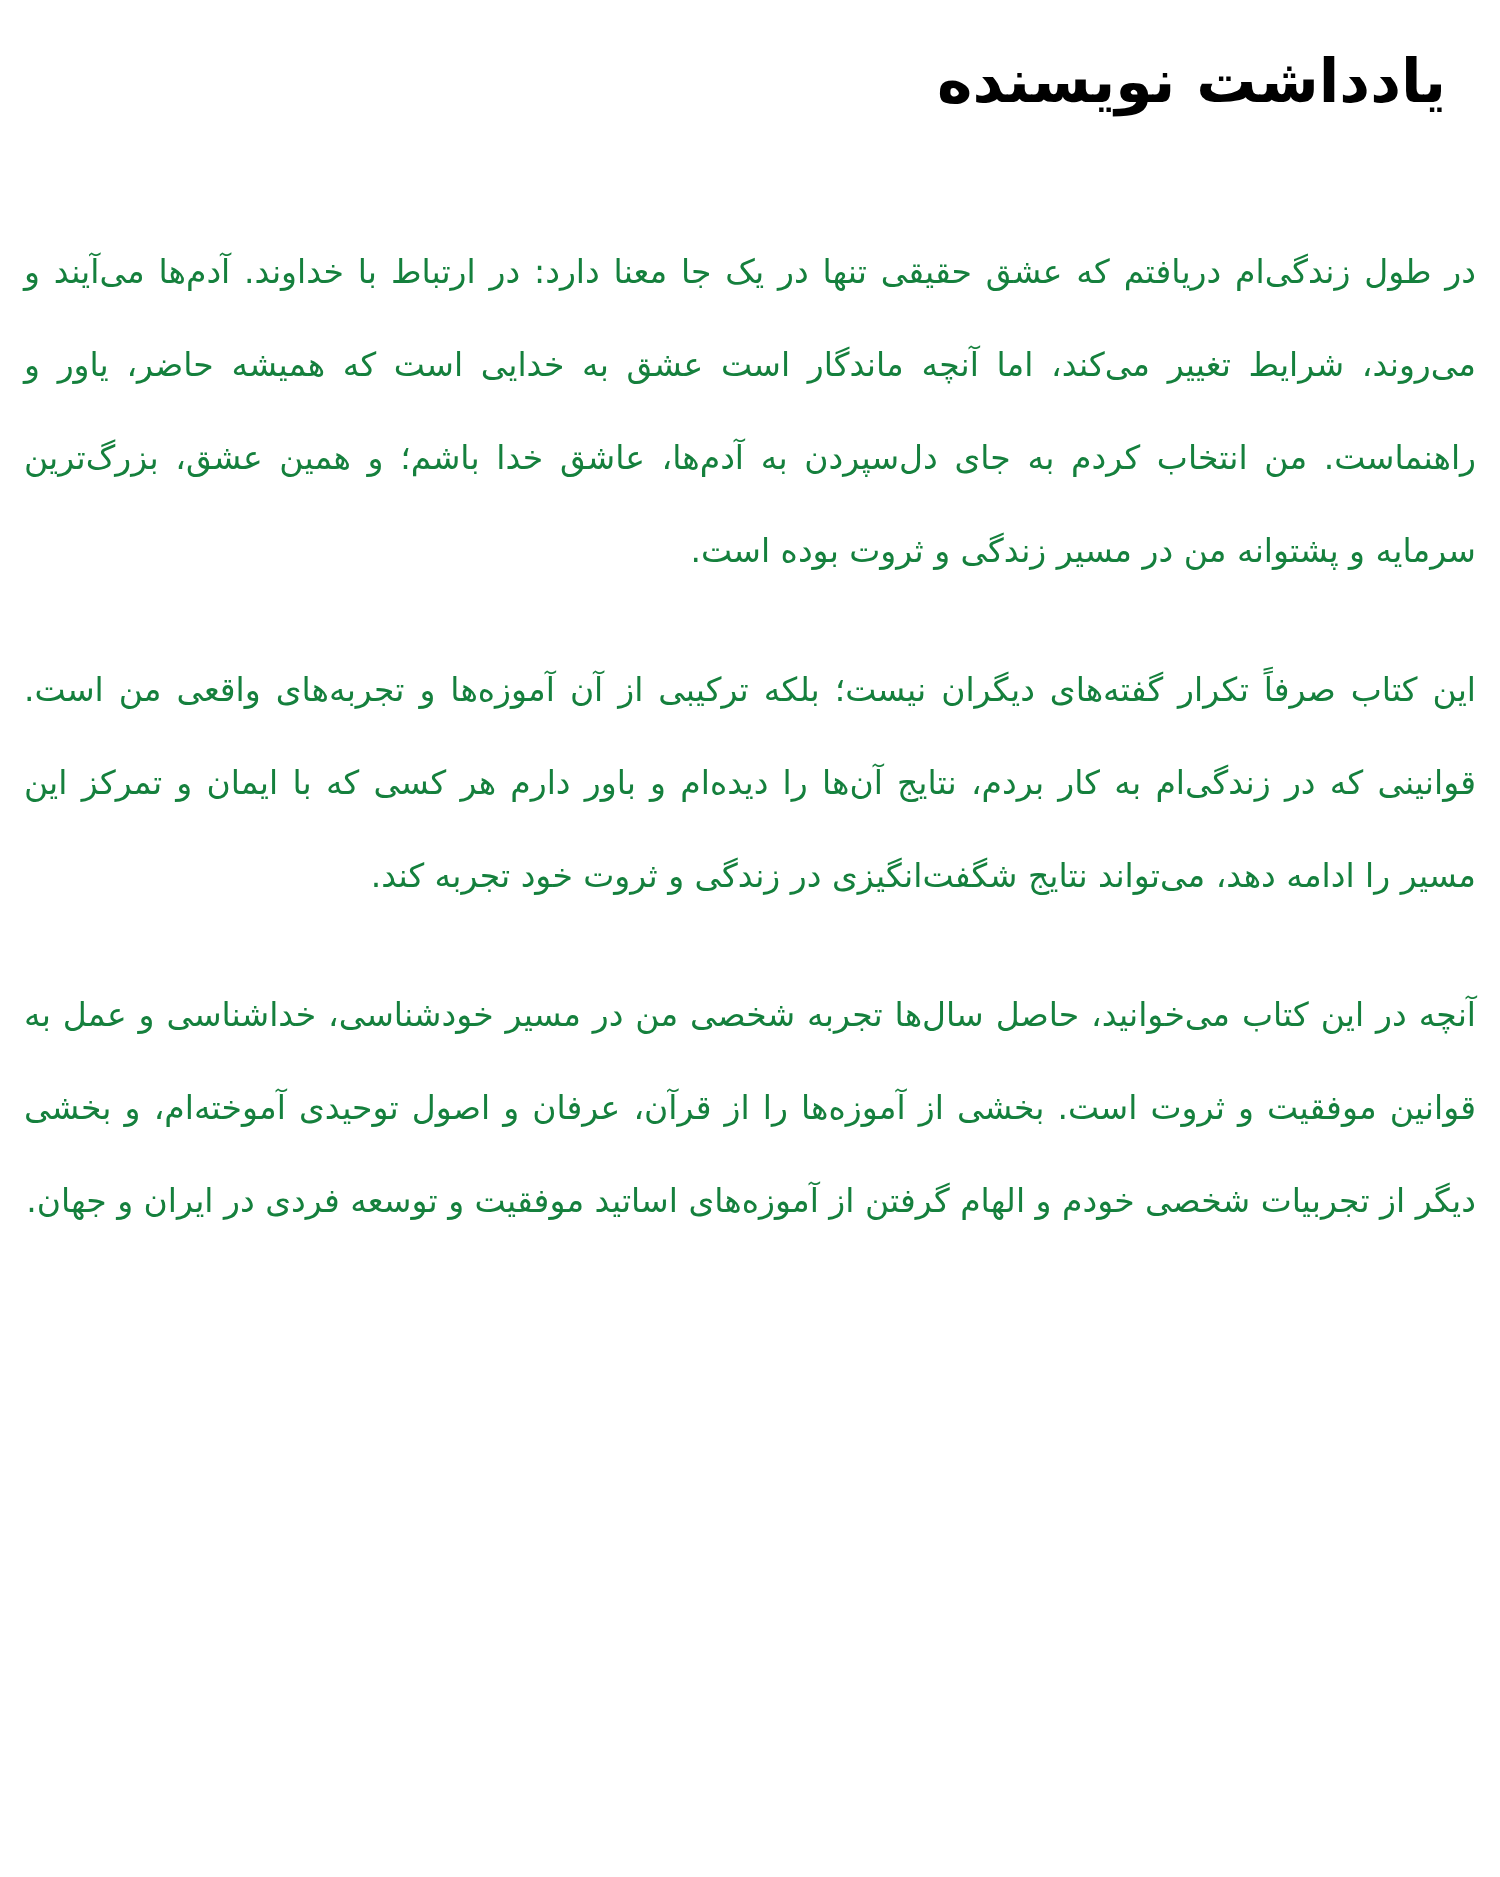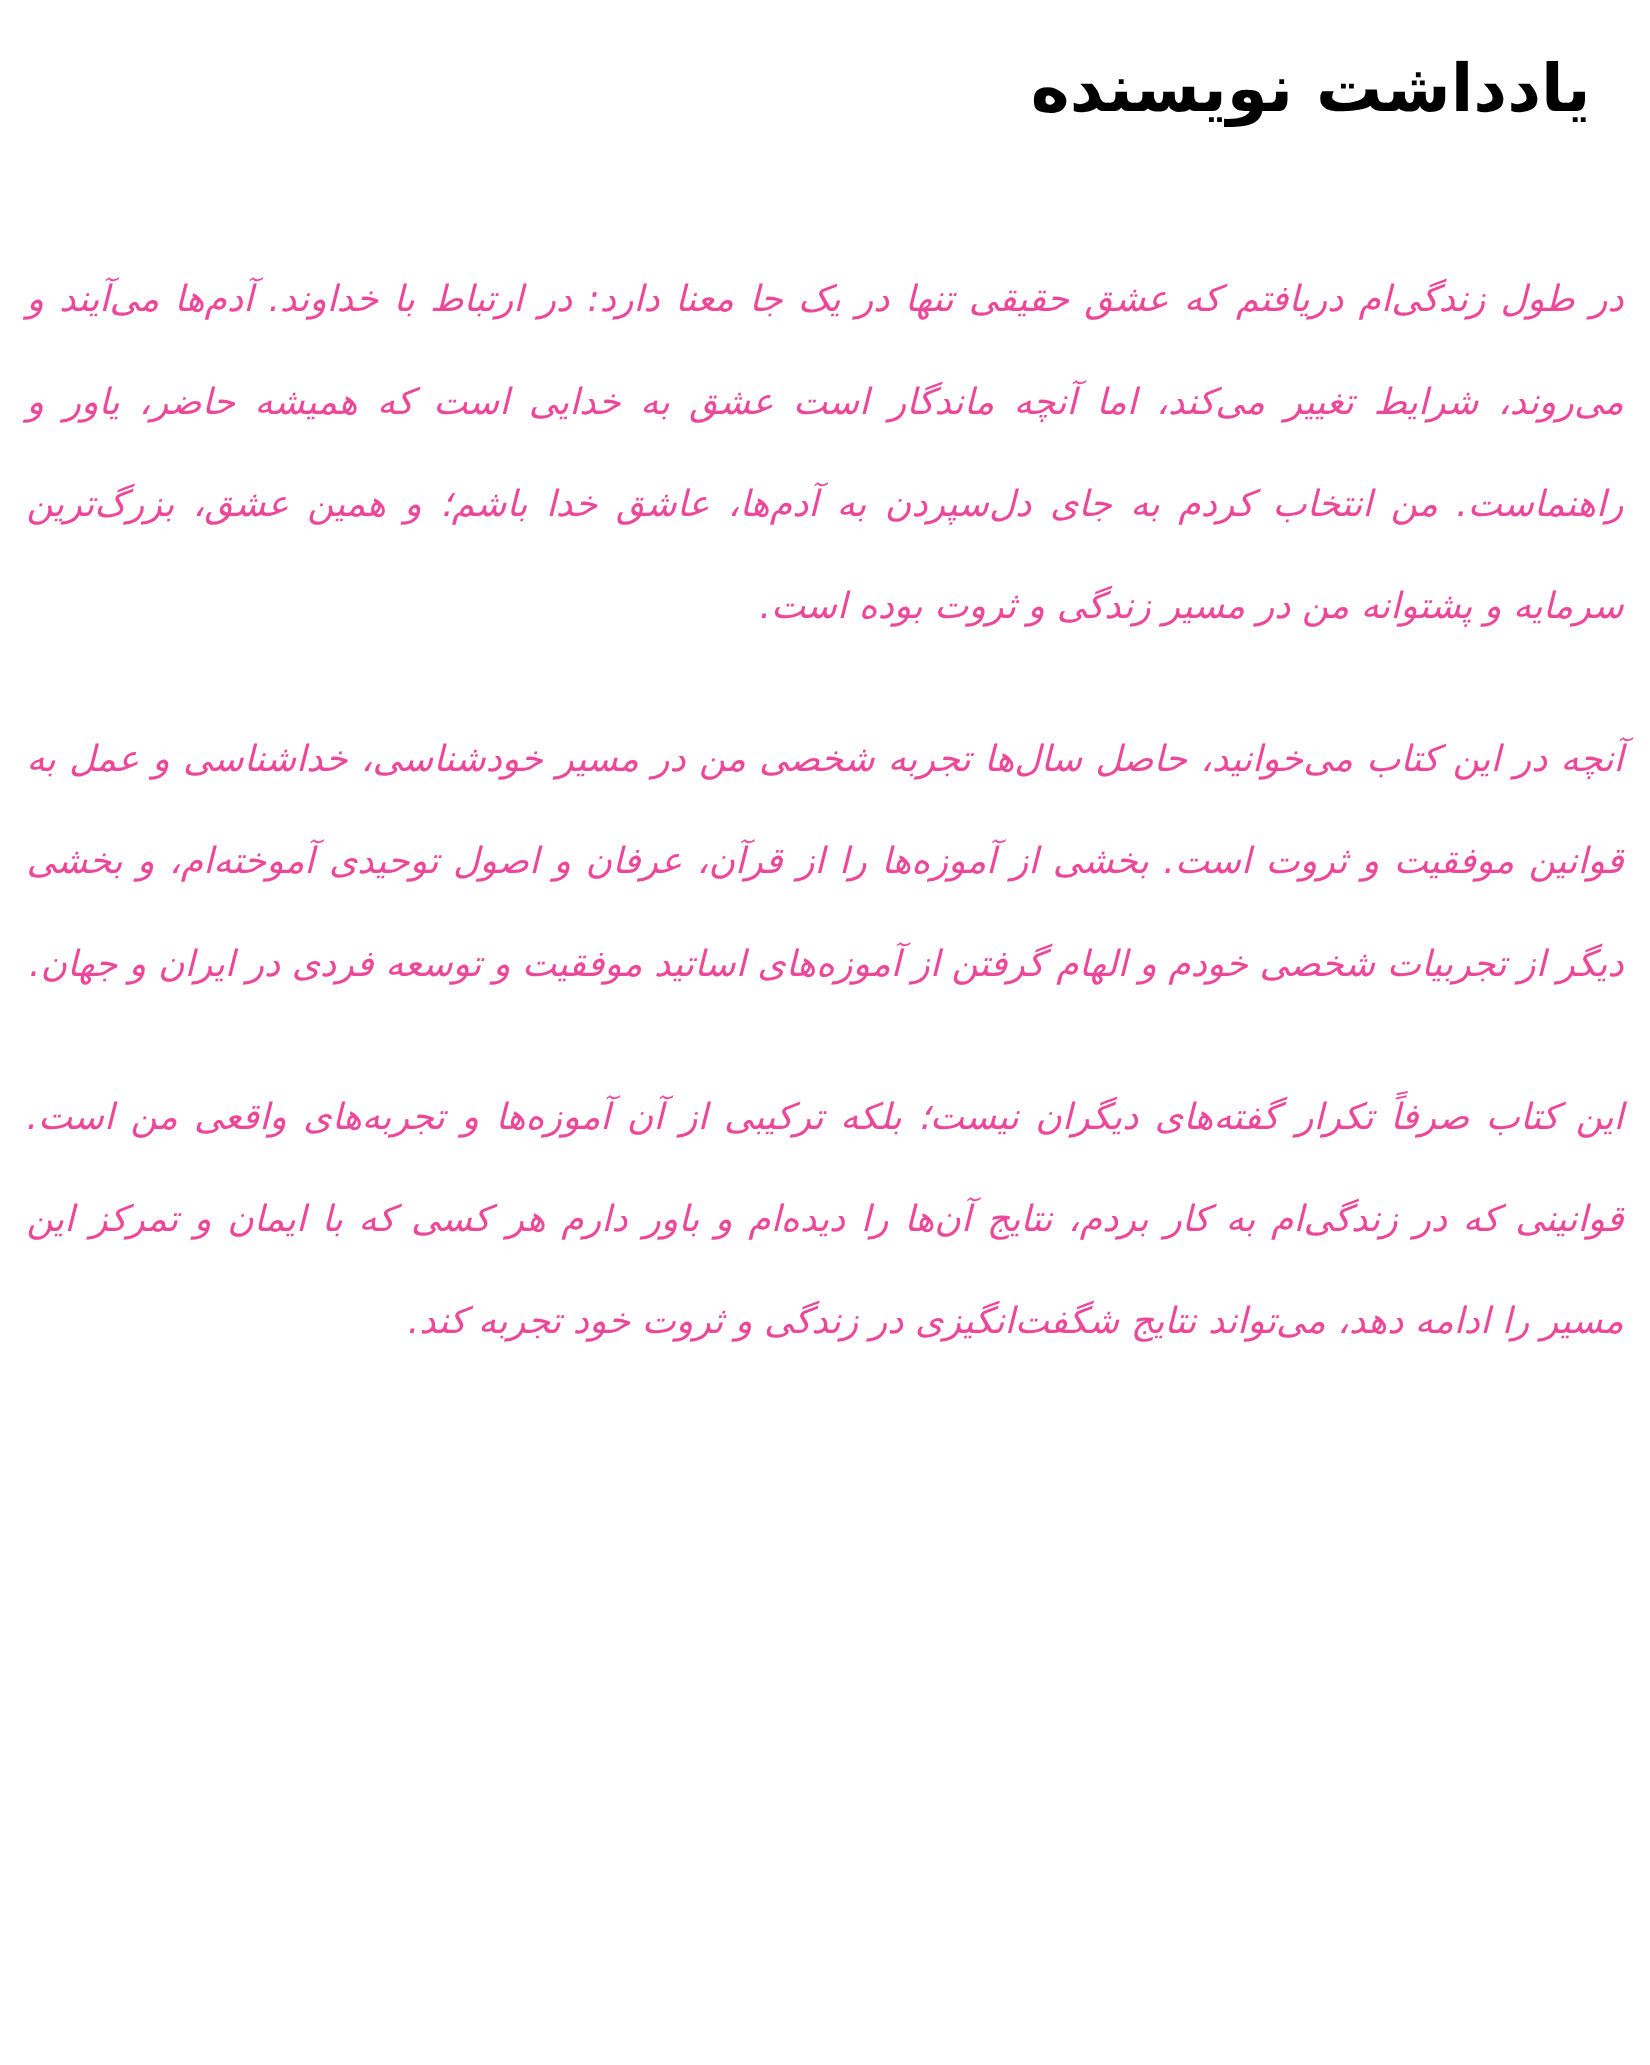--- a/index.html
+++ b/index.html
@@ -30,33 +30,32 @@
     margin: 16px 30px 0 0;
     line-height: 1.45;
     color: #000000;
   }
   .content {
     margin-top: 100px;
     direction: rtl;
     text-align: justify;
     font-size: 33px;
     line-height: 93px;
-    color: #ec4899;
-    font-style: italic;
+    color: #15803d;
   }
   .content p {
     margin: 0 0 46px 0;
     text-align: justify;
     text-align-last: right;
   }
 </style>
 </head>
 <body>
 
 <div class="page">
   <h1 class="page-title">یادداشت نویسنده</h1>
 
   <div class="content">
     <p>در طول زندگی‌ام دریافتم که عشق حقیقی تنها در یک جا معنا دارد: در ارتباط با خداوند. آدم‌ها می‌آیند و می‌روند، شرایط تغییر می‌کند، اما آنچه ماندگار است عشق به خدایی است که همیشه حاضر، یاور و راهنماست. من انتخاب کردم به جای دل‌سپردن به آدم‌ها، عاشق خدا باشم؛ و همین عشق، بزرگ‌ترین سرمایه و پشتوانه من در مسیر زندگی و ثروت بوده است.</p>
+    <p>این کتاب صرفاً تکرار گفته‌های دیگران نیست؛ بلکه ترکیبی از آن آموزه‌ها و تجربه‌های واقعی من است. قوانینی که در زندگی‌ام به کار بردم، نتایج آن‌ها را دیده‌ام و باور دارم هر کسی که با ایمان و تمرکز این مسیر را ادامه دهد، می‌تواند نتایج شگفت‌انگیزی در زندگی و ثروت خود تجربه کند.</p>
     <p>آنچه در این کتاب می‌خوانید، حاصل سال‌ها تجربه شخصی من در مسیر خودشناسی، خداشناسی و عمل به قوانین موفقیت و ثروت است. بخشی از آموزه‌ها را از قرآن، عرفان و اصول توحیدی آموخته‌ام، و بخشی دیگر از تجربیات شخصی خودم و الهام گرفتن از آموزه‌های اساتید موفقیت و توسعه فردی در ایران و جهان.</p>
-    <p>این کتاب صرفاً تکرار گفته‌های دیگران نیست؛ بلکه ترکیبی از آن آموزه‌ها و تجربه‌های واقعی من است. قوانینی که در زندگی‌ام به کار بردم، نتایج آن‌ها را دیده‌ام و باور دارم هر کسی که با ایمان و تمرکز این مسیر را ادامه دهد، می‌تواند نتایج شگفت‌انگیزی در زندگی و ثروت خود تجربه کند.</p>
   </div>
 </div>
 
 </body></html>

